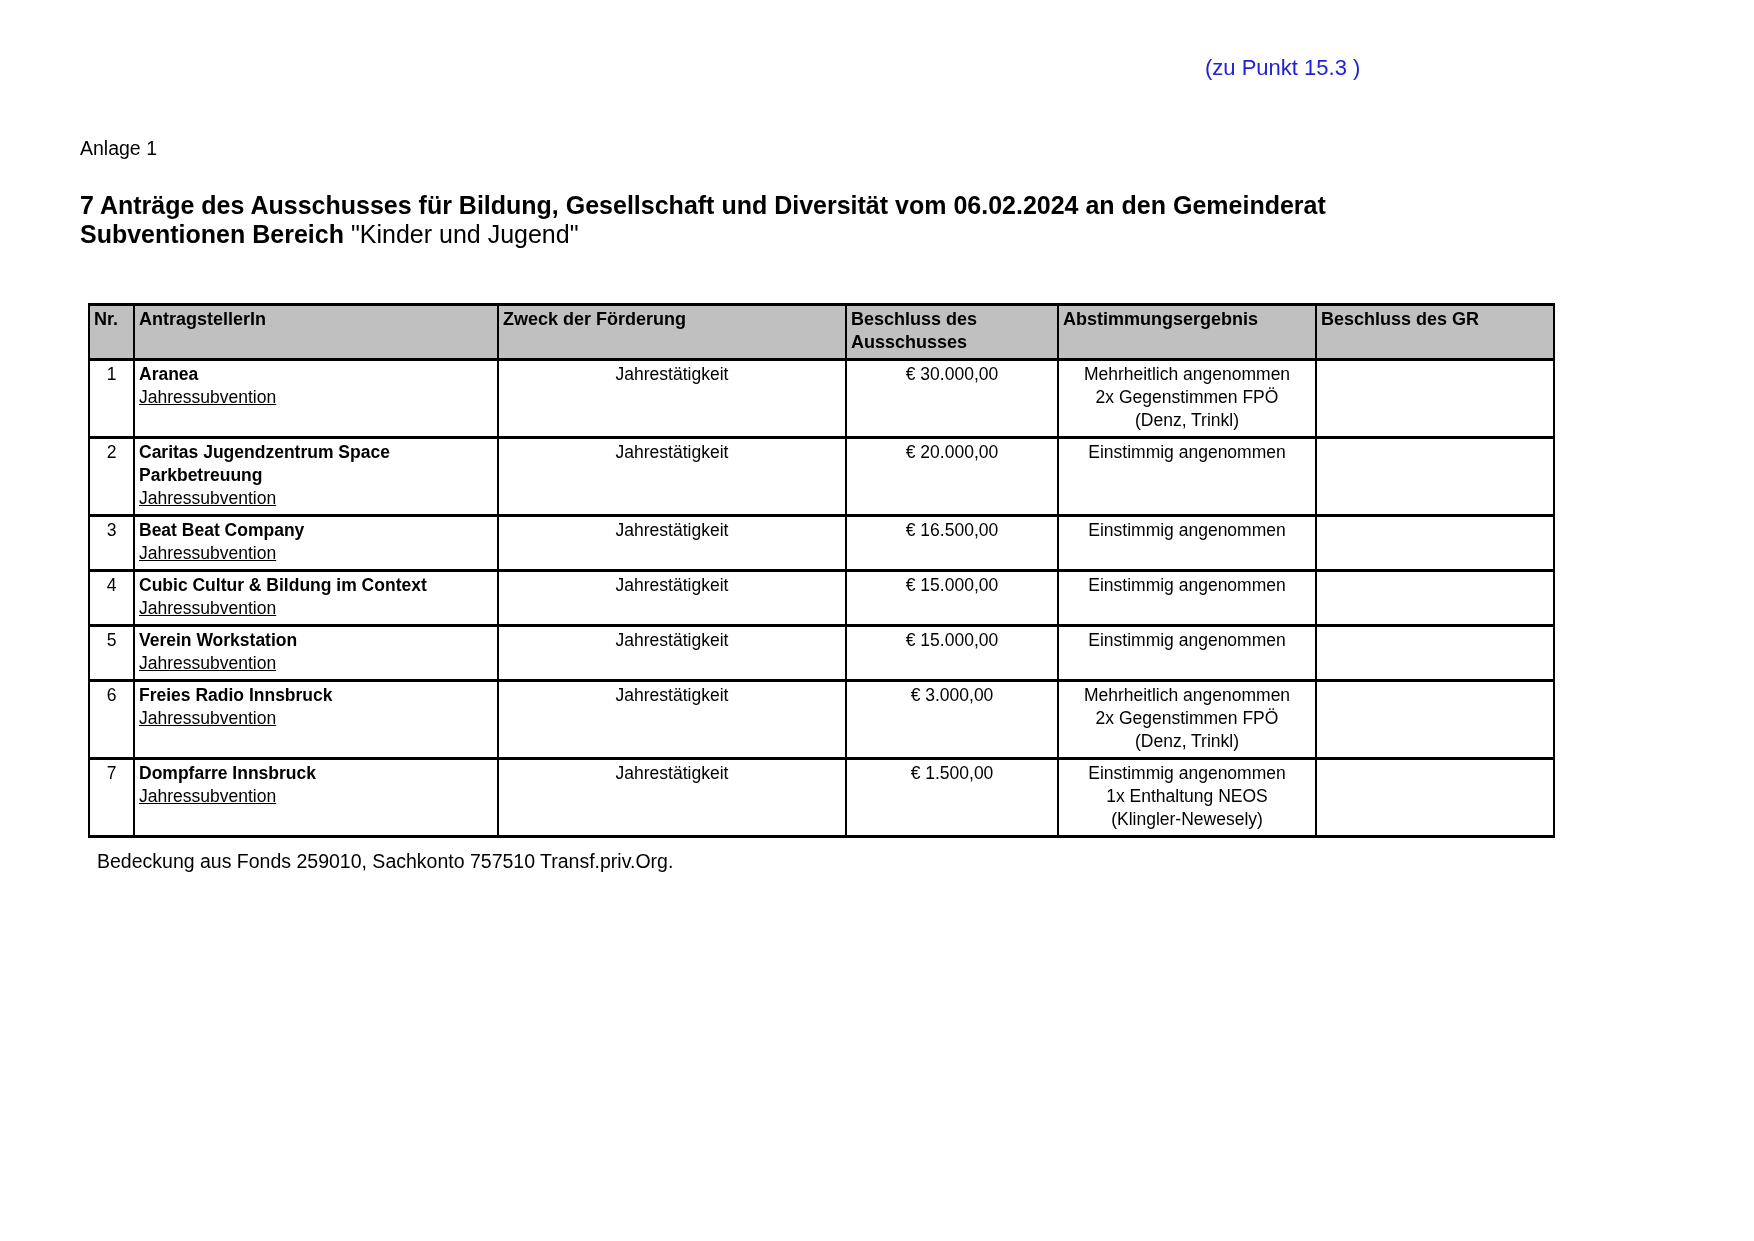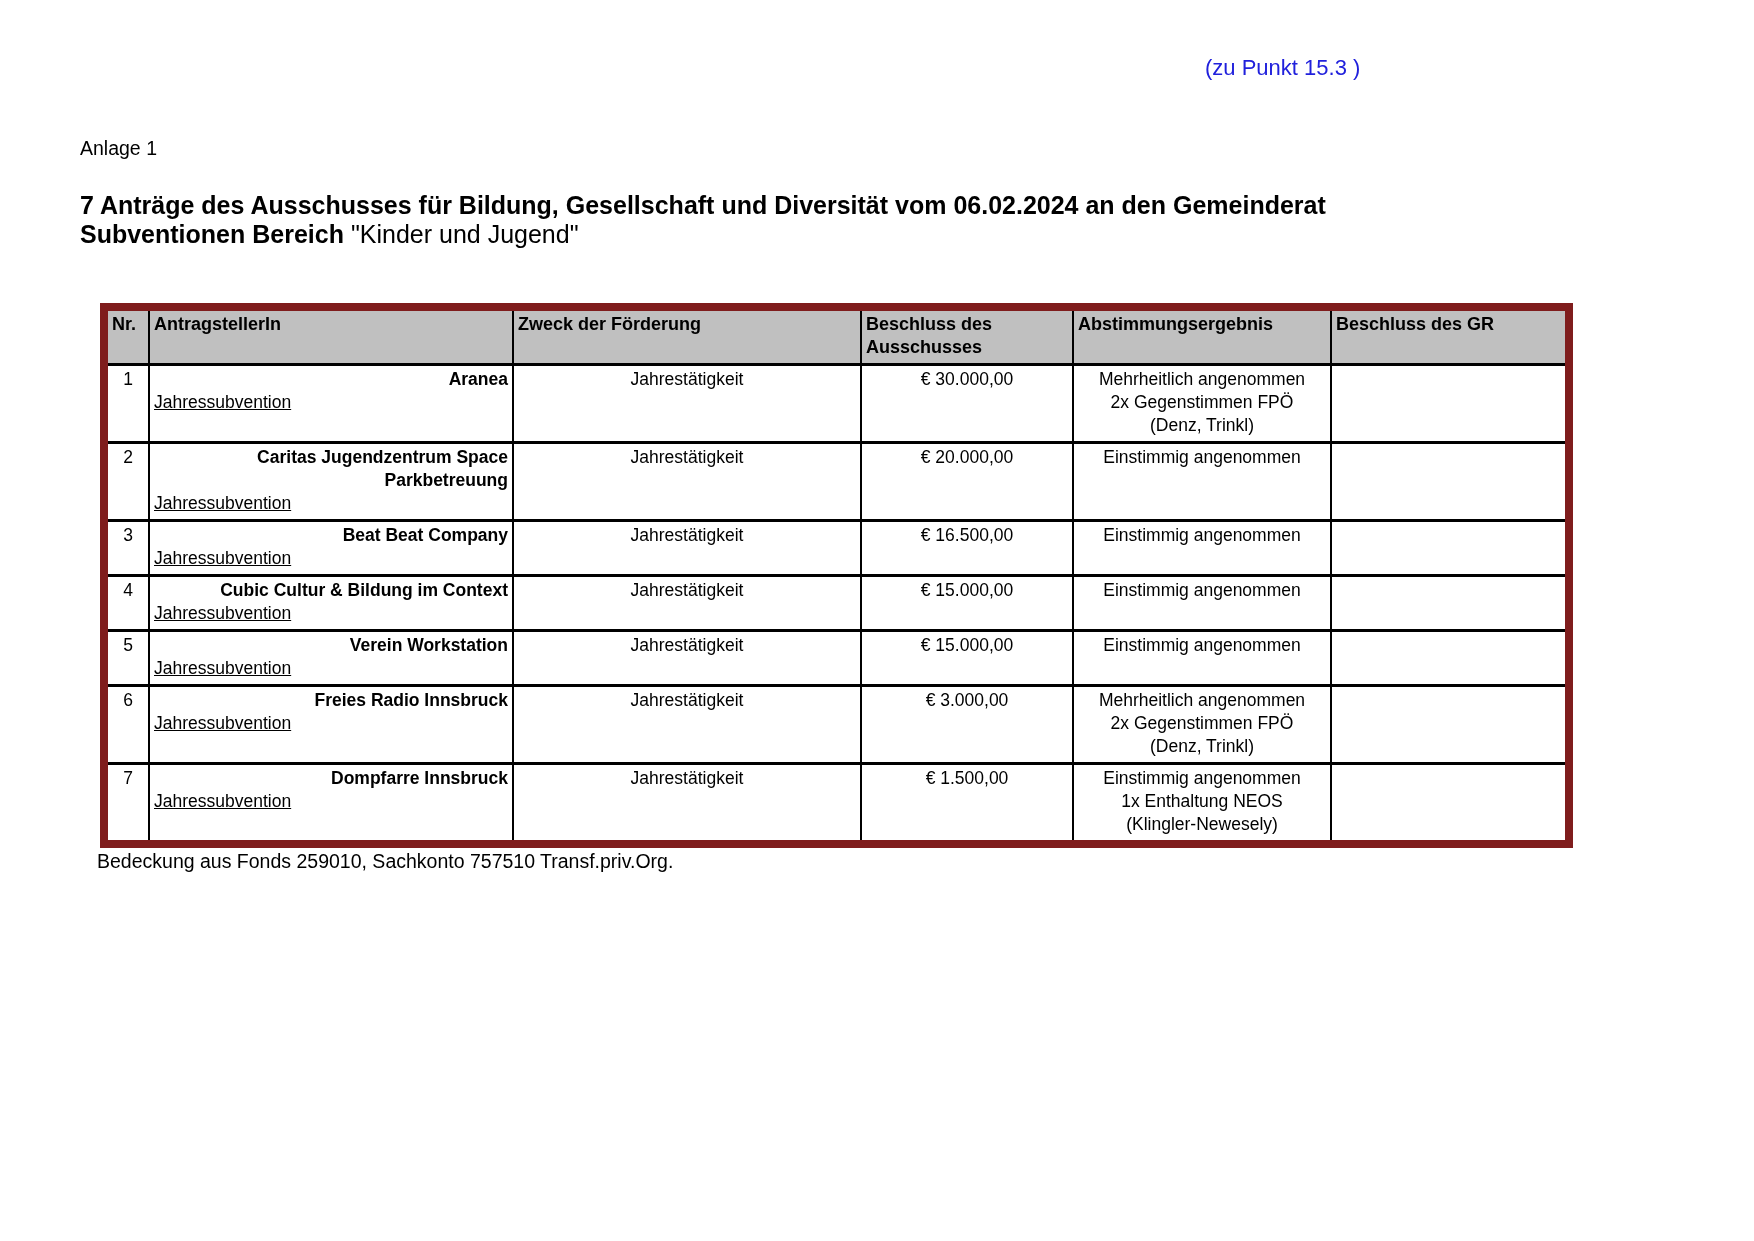--- a/index.html
+++ b/index.html
@@ -27,38 +27,38 @@
   }
   .title-line1 { font-weight: bold; white-space: nowrap; }
   .title-line2 .b { font-weight: bold; }
 
   table.subsidy {
     position: absolute; top: 303px; left: 88px;
     width: 1465px;
     border-collapse: collapse; table-layout: fixed;
     font-size: 17.5px; line-height: 23px;
   }
-  table.subsidy { border: 8px solid #7f1d1d; margin-left: 12px; }
+  table.subsidy { border: 2px solid #7f1d1d; }
   table.subsidy th, table.subsidy td {
     border: 3px solid #000;
     border-left-width: 2px; border-right-width: 2px;
     vertical-align: top;
     padding: 2px 4px 4px 4px;
     overflow: hidden;
   }
   table.subsidy thead th {
     background: var(--header-gray, #c0c0c0);
     font-weight: bold; text-align: left;
     font-size: 18px; height: 52px;
   }
   td.nr { text-align: center; }
   td.purpose { text-align: center; }
   td.amount { text-align: center; }
   td.vote { text-align: center; }
-  .app-name { display: block; font-weight: bold; text-align: right; }
+  .app-name { display: block; font-weight: bold; }
   .app-sub { display: block; text-decoration: underline; }
   .vl { display: block; }
   tr.h2 td { height: 53px; }
   tr.h3 td { height: 76px; }
 
   .footnote {
     position: absolute; top: 850px; left: 97px;
     font-size: 19.5px;
   }
 </style>

